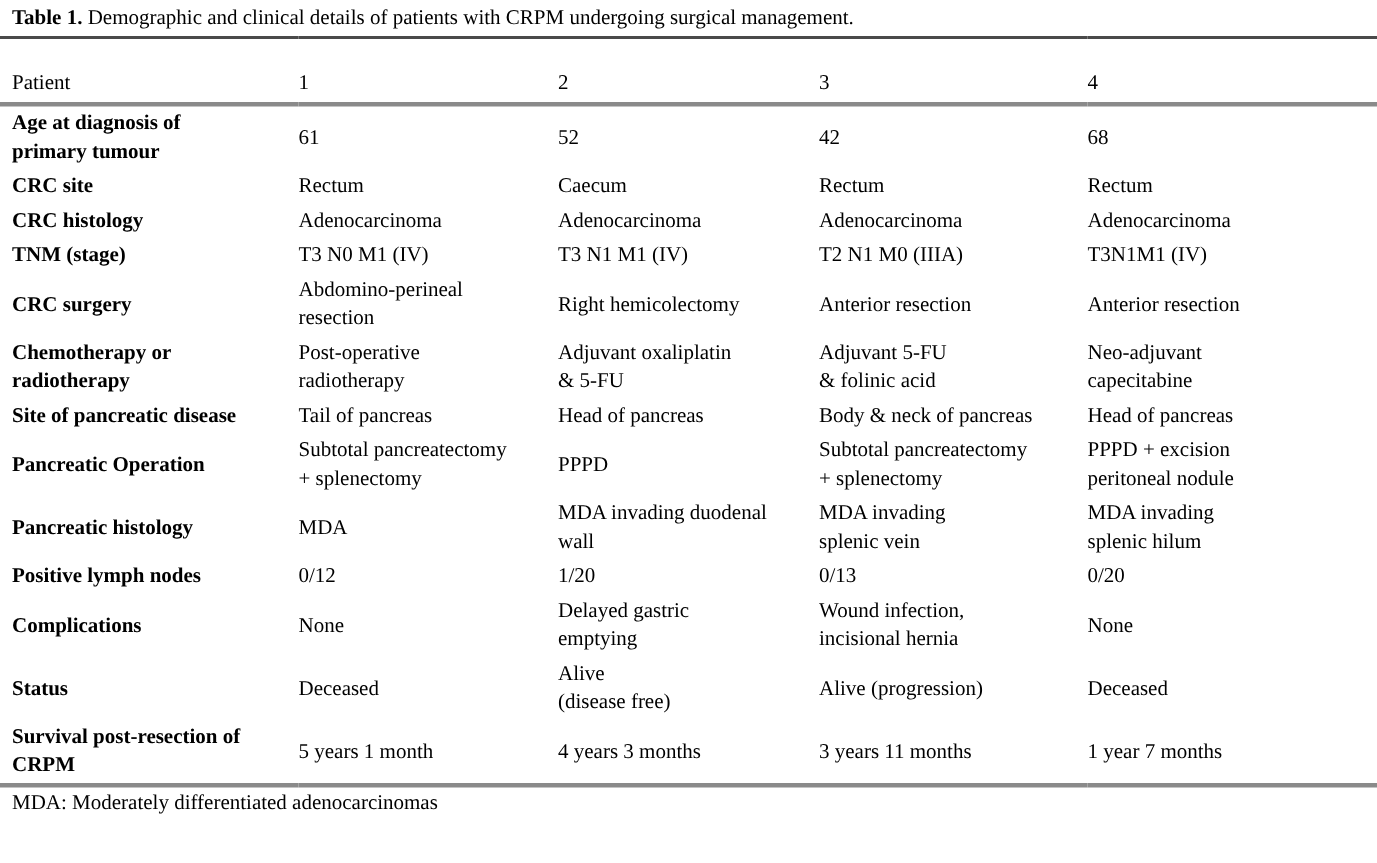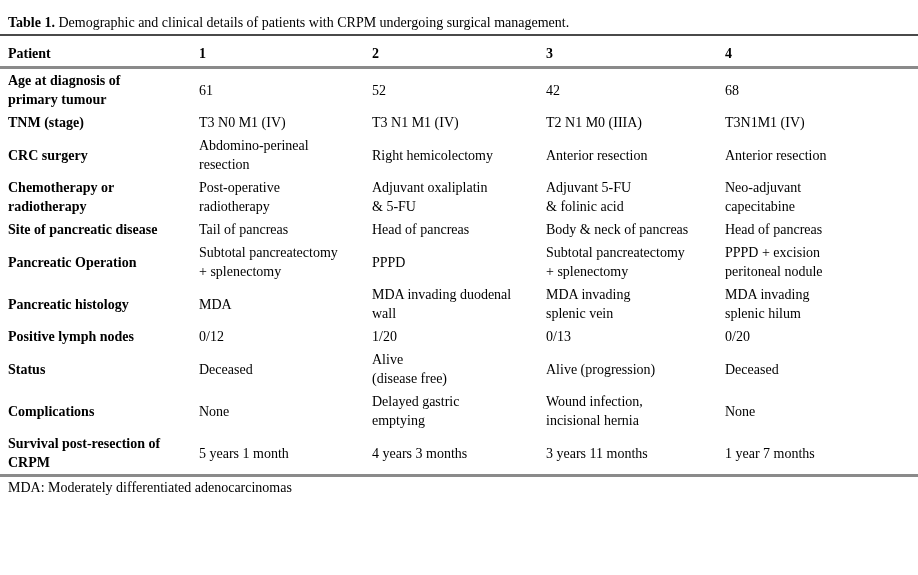--- a/index.html
+++ b/index.html
@@ -11,21 +11,21 @@
     overflow: hidden;
     font-family: "Liberation Serif", "DejaVu Serif", serif;
     color: #000000;
   }
   .page {
     width: 918px;
   }
   .caption {
     font-size: 14px;
     line-height: 19px;
-    padding: 13px 8px 2px 8px;
+    padding: 3px 8px 2px 8px;
   }
   .caption-label {
     font-weight: bold;
   }
   table.patients {
     width: 918px;
     border-collapse: collapse;
     table-layout: fixed;
     border-top: 2px solid #4a4a4a;
     border-bottom: 3px solid #8a8a8a;
@@ -39,23 +39,23 @@
     font-size: 14px;
     line-height: 19px;
     text-align: left;
     vertical-align: middle;
     font-weight: normal;
     padding: 2px 6px 2px 0;
     white-space: pre-line;
     overflow: hidden;
   }
   thead th {
-    font-weight: bold;
+    font-weight: normal;
     border-bottom: 3px solid #8a8a8a;
-    padding-top: 8px;
+    padding-top: 20px;
     padding-bottom: 3px;
   }
   tbody th {
     font-weight: bold;
     font-family: Liberation Serif, serif;
   }
   th:first-child, td:first-child {
     padding-left: 8px;
   }
   .footnote {
@@ -94,21 +94,35 @@
   <tr>
     <th>Age at diagnosis of
 primary tumour</th>
     <td>61</td>
     <td>52</td>
     <td>42</td>
     <td>68</td>
   </tr>
 
 
-
+  <tr>
+    <th>CRC site</th>
+    <td>Rectum</td>
+    <td>Caecum</td>
+    <td>Rectum</td>
+    <td>Rectum</td>
+  </tr>
+
+  <tr>
+    <th>CRC histology</th>
+    <td>Adenocarcinoma</td>
+    <td>Adenocarcinoma</td>
+    <td>Adenocarcinoma</td>
+    <td>Adenocarcinoma</td>
+  </tr>
 
   <tr>
     <th>TNM (stage)</th>
     <td>T3 N0 M1 (IV)</td>
     <td>T3 N1 M1 (IV)</td>
     <td>T2 N1 M0 (IIIA)</td>
     <td>T3N1M1 (IV)</td>
   </tr>
 
   <tr>
@@ -166,39 +180,39 @@
 
   <tr>
     <th>Positive lymph nodes</th>
     <td>0/12</td>
     <td>1/20</td>
     <td>0/13</td>
     <td>0/20</td>
   </tr>
 
   <tr>
-    <th>Status</th>
-    <td>Deceased</td>
-    <td>Alive
-(disease free)</td>
-    <td>Alive (progression)</td>
-    <td>Deceased</td>
-  </tr>
-
-  <tr>
     <th>Complications</th>
     <td>None</td>
     <td>Delayed gastric
 emptying</td>
     <td>Wound infection,
 incisional hernia</td>
     <td>None</td>
   </tr>
 
   <tr>
+    <th>Status</th>
+    <td>Deceased</td>
+    <td>Alive
+(disease free)</td>
+    <td>Alive (progression)</td>
+    <td>Deceased</td>
+  </tr>
+
+  <tr>
     <th>Survival post-resection of
 CRPM</th>
     <td>5 years 1 month</td>
     <td>4 years 3 months</td>
     <td>3 years 11 months</td>
     <td>1 year 7 months</td>
   </tr>
 </tbody>
   </table>
 

